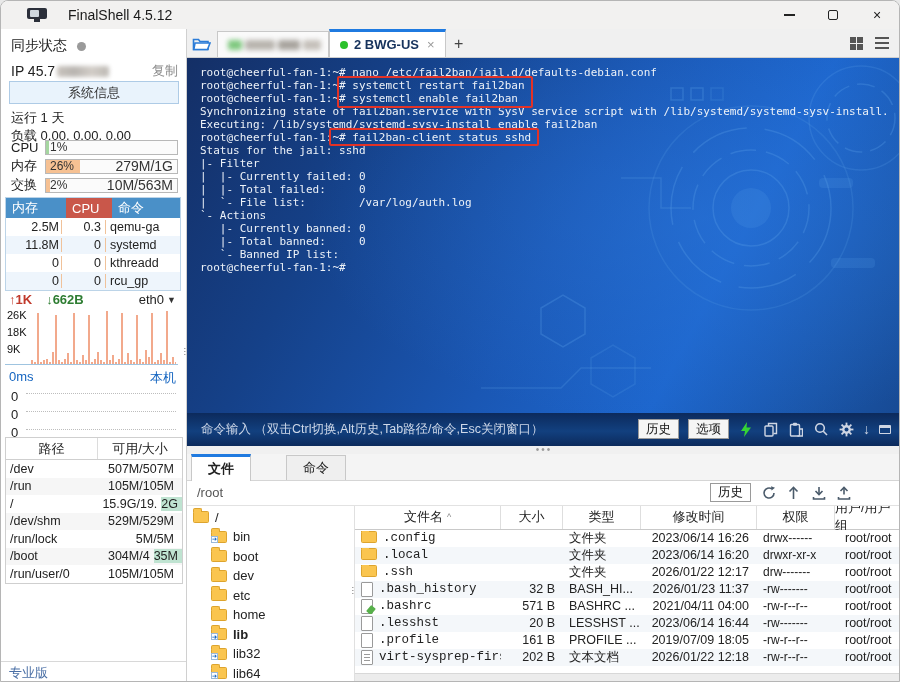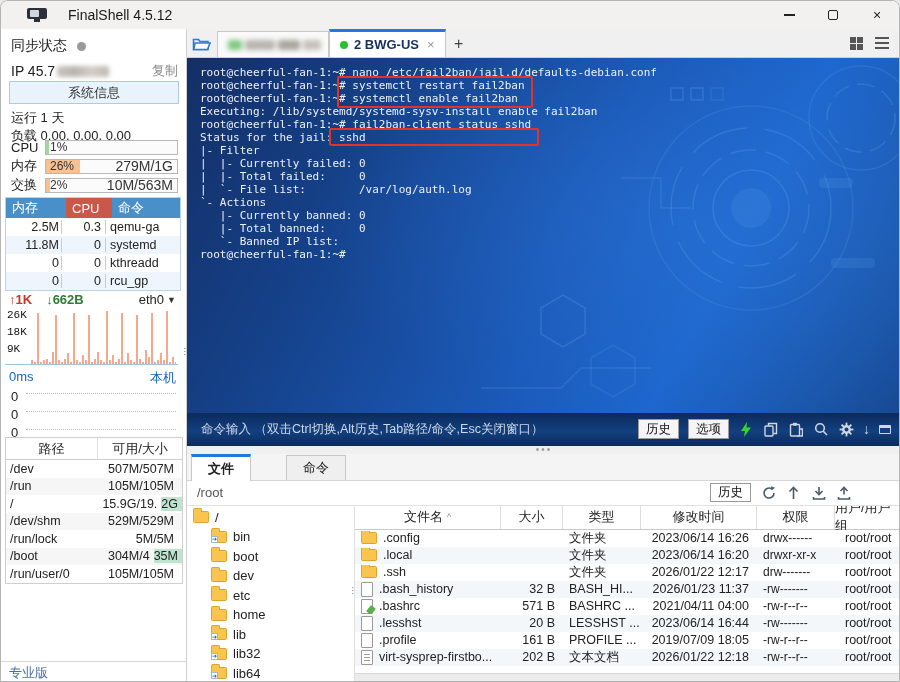--- a/index.html
+++ b/index.html
@@ -61,21 +61,21 @@
   .proc-row .c0 { width:56px; text-align:right; border-right:1px solid #f0c29a; padding-right:2px; }
   .proc-row .c1 { width:44px; text-align:right; border-right:1px solid #f0c29a; padding-right:4px; }
   .proc-row .c2 { flex:1; padding-left:4px; overflow:hidden; white-space:nowrap; }
 
   .net-stats { position:absolute; left:8px; right:10px; top:263px; display:flex; align-items:center;
                font-size:13px; font-weight:bold; }
   .net-up { color:#c0392b; } .net-down { color:#2e7d32; margin-left:14px; }
   .net-iface { margin-left:auto; color:#222; font-weight:normal; }
   .net-caret { font-size:9px; color:#333; margin-left:3px; }
   .net-graph { position:absolute; left:4px; right:8px; top:280px; height:56px;
-               border-bottom:1px solid #9fc4e0;font-family:Liberation Mono, monospace; }
+               border-bottom:1px solid #9fc4e0; }
   .net-ylab { position:absolute; left:2px; font-size:11px; color:#111; }
   .net-bars { position:absolute; left:26px; right:2px; top:2px; bottom:0; display:flex;
               align-items:flex-end; gap:1px; overflow:hidden; }
   .net-bar { width:2px; flex:none; background:#f2a98c; }
 
   .ping-head { position:absolute; left:8px; right:10px; top:340px; display:flex; font-size:13px; color:#1565c0; }
   .ping-host { margin-left:auto; }
   .ping-rows { position:absolute; left:10px; right:10px; top:358px; }
   .ping-row { display:flex; align-items:center; height:18px; font-size:13px; color:#222; }
   .ping-row .dotline { flex:1; border-bottom:1px dotted #bdbdbd; margin-left:8px; height:1px; transform:translateY(-3px); }
@@ -184,22 +184,22 @@
               background:#9a9a9a; box-shadow:0 3px 0 #9a9a9a, 0 6px 0 #9a9a9a; }
 
   .ftable { flex:1; display:flex; flex-direction:column; overflow:hidden; }
   .fhead { display:flex; height:24px; border-bottom:1px solid #c9c9c9; align-items:center; font-size:13px; color:#222; }
   .fhead .h { display:flex; align-items:center; justify-content:center; height:100%; border-right:1px solid #dedede; }
   .sortcaret { font-size:9px; color:#888; margin-left:4px; }
   .col-name { width:146px; } .col-size { width:62px; } .col-type { width:78px; }
   .col-time { width:116px; } .col-perm { width:78px; } .col-user { flex:1; }
   .frow { display:flex; align-items:center; height:17px; font-size:12.5px; color:#222; background:#fff; }
   .frow.alt { background:#f4f7fa; }
-  .frow .col-name { display:flex; align-items:center; padding-left:6px; justify-content:flex-start;
-                    white-space:nowrap; overflow:hidden; }
+  .frow .col-name { display:flex; padding-left:6px; justify-content:flex-start;
+                    white-space:nowrap; overflow:hidden;font-family:Liberation Mono, monospace; }
   .frow .col-size { text-align:right; padding-right:8px; }
   .frow .col-type { text-align:left; padding-left:6px; white-space:nowrap; overflow:hidden; }
   .frow .col-time { text-align:right; padding-right:8px; }
   .frow .col-perm { text-align:left; padding-left:6px; font-size:12px; }
   .frow .col-user { text-align:left; padding-left:10px; }
   .fscroll { height:10px; background:#ececec; border-top:1px solid #d8d8d8; margin-top:auto; }
 </style>
 </head>
 <body>
 
@@ -482,20 +482,21 @@
         <g fill="#5aa0e8" fill-opacity="0.18">
           <circle cx="330" cy="150" r="20"></circle>
           <rect x="398" y="120" width="34" height="10" rx="4"></rect>
           <rect x="410" y="200" width="44" height="10" rx="4"></rect>
         </g>
       </svg>
       <div class="term-text">
         <div class="term-line">root@cheerful-fan-1:~# nano /etc/fail2ban/jail.d/defaults-debian.conf</div>
           <div class="term-line alt">root@cheerful-fan-1:~# systemctl restart fail2ban</div>
           <div class="term-line">root@cheerful-fan-1:~# systemctl enable fail2ban</div>
+          <div class="term-line alt">Synchronizing state of fail2ban.service with SysV service script with /lib/systemd/systemd-sysv-install.</div>
           <div class="term-line">Executing: /lib/systemd/systemd-sysv-install enable fail2ban</div>
           <div class="term-line alt">root@cheerful-fan-1:~# fail2ban-client status sshd</div>
           <div class="term-line">Status for the jail: sshd</div>
           <div class="term-line alt">|- Filter</div>
           <div class="term-line">|  |- Currently failed: 0</div>
           <div class="term-line alt">|  |- Total failed:     0</div>
           <div class="term-line">|  `- File list:        /var/log/auth.log</div>
           <div class="term-line alt">`- Actions</div>
           <div class="term-line">   |- Currently banned: 0</div>
           <div class="term-line alt">   |- Total banned:     0</div>
@@ -613,21 +614,21 @@
               <span>dev</span>
             </div>
             <div class="tree-item" style="padding-left: 24px;">
               <span class="foldericon"></span>
               <span>etc</span>
             </div>
             <div class="tree-item alt" style="padding-left: 24px;">
               <span class="foldericon"></span>
               <span>home</span>
             </div>
-            <div class="tree-item" style="padding-left: 24px;">
+            <div class="tree-item" style="padding-left: 24px; font-weight: bold;">
               <span class="foldericon">
                 <span class="sym-badge">➜</span>
               </span>
               <span>lib</span>
             </div>
             <div class="tree-item alt" style="padding-left: 24px;">
               <span class="foldericon">
                 <span class="sym-badge">➜</span>
               </span>
               <span>lib32</span>

